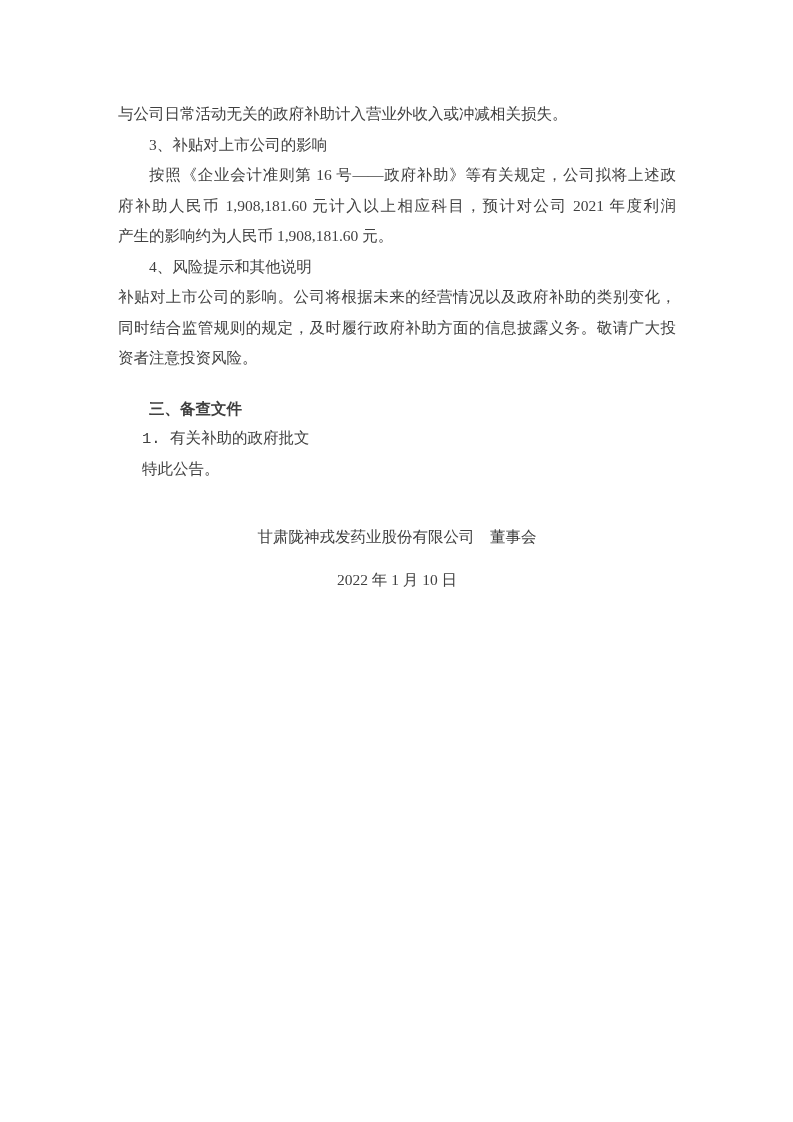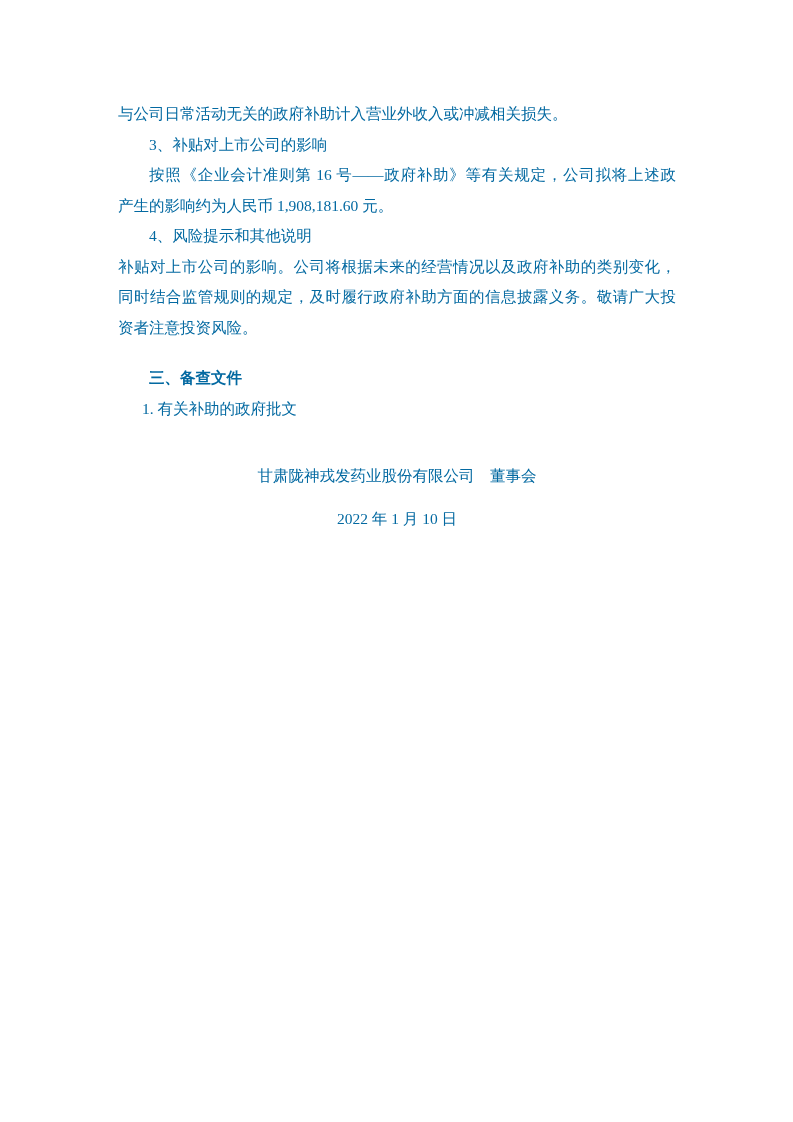--- a/index.html
+++ b/index.html
@@ -8,63 +8,65 @@
     background: #ffffff;
   }
   .page {
     position: relative;
     width: 793px;
     height: 1018px;
     background: #ffffff;
     overflow: hidden;
     box-sizing: border-box;
     font-family: "Liberation Serif", "DejaVu Serif", serif;
-    color: #0369a1;
+    color: #404040;
   }
   .doc-body {
     box-sizing: border-box;
     padding: 99px 117px 0 118px;
     font-size: 15.5px;
     line-height: 30.5px;
   }
   .ln {
     margin: 0;
     white-space: pre-wrap;
   }
   
   .jf {
     text-align: justify;
     text-align-last: justify;
     text-justify: inter-character;
   }
   .indent    { text-indent: 31px; }
-  .indent-sm { text-indent: 24px; }
+  .indent-sm { text-indent: 24px; font-family: Liberation Mono, monospace; }
   .bold      { font-weight: bold; margin-top: 20px; }
   .sig-block { margin-top: 37px; }
   .sig {
     margin: 0;
     text-align: center;
     white-space: pre-wrap;
   }
   .sig-date { margin-top: 12px; }
 </style>
 </head>
 <body>
 
 <div class="page">
   <div class="doc-body">
     <p class="ln">与公司日常活动无关的政府补助计入营业外收入或冲减相关损失。</p>
     <p class="ln indent">3、补贴对上市公司的影响</p>
     <p class="ln indent jf">按照《企业会计准则第 16 号——政府补助》等有关规定，公司拟将上述政</p>
+    <p class="ln jf">府补助人民币 1,908,181.60 元计入以上相应科目，预计对公司 2021 年度利润</p>
     <p class="ln">产生的影响约为人民币 1,908,181.60 元。</p>
     <p class="ln indent">4、风险提示和其他说明</p>
     <p class="ln jf">补贴对上市公司的影响。公司将根据未来的经营情况以及政府补助的类别变化，</p>
     <p class="ln jf">同时结合监管规则的规定，及时履行政府补助方面的信息披露义务。敬请广大投</p>
     <p class="ln">资者注意投资风险。</p>
     <p class="ln indent bold">三、备查文件</p>
     <p class="ln indent-sm">1. 有关补助的政府批文</p>
+    <p class="ln indent-sm">特此公告。</p>
 
     <div class="sig-block">
       <p class="sig">甘肃陇神戎发药业股份有限公司　董事会</p>
       <p class="sig sig-date">2022 年 1 月 10 日</p>
     </div>
   </div>
 </div>
 
 </body></html>

